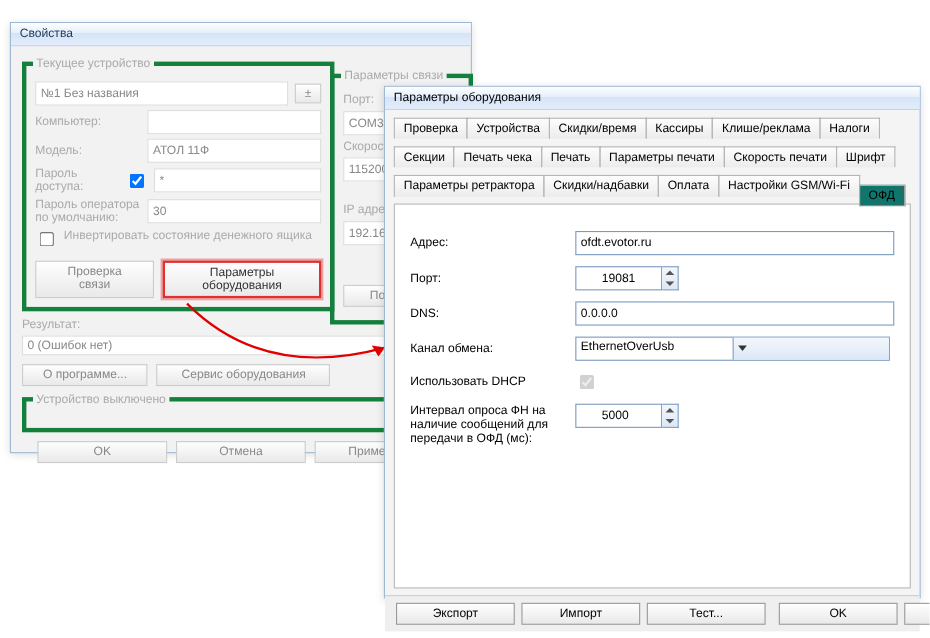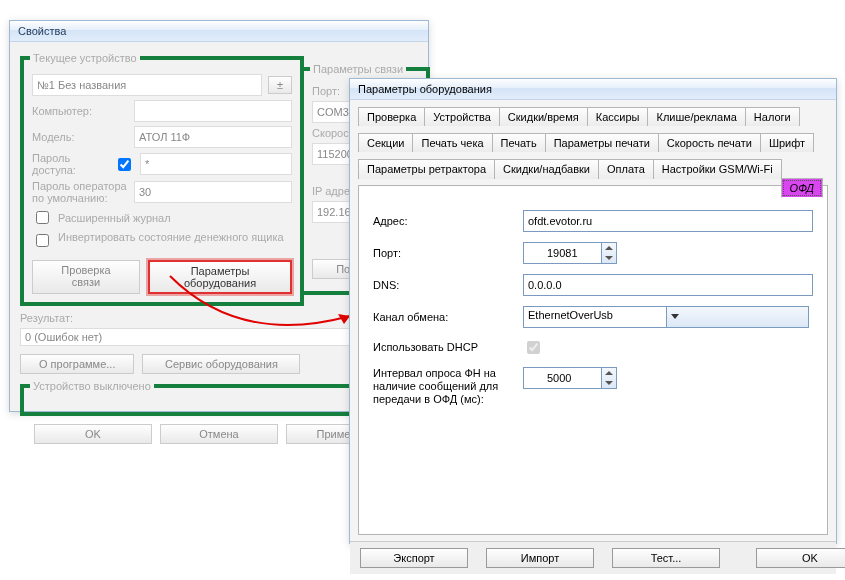--- a/index.html
+++ b/index.html
@@ -95,28 +95,27 @@
     border-bottom: none;
     padding: 3px 8px;
     background: linear-gradient(#fdfdfd,#ececec);
     font-size: 11px;
     margin-right: -1px;
     margin-top: 1px;
     cursor:pointer;
     color:#000;
   }
   .tab.active {
-    background: #d946ef;
+    background: #0f766e;
     font-weight: normal;
     border-bottom: 1px solid #fff;
     position: relative;
-    top: 19px;
+    top: 9px;
     outline: 1px dotted #555;
     outline-offset: -3px;
-    font-style: italic;
   }
   .tab-panel {
     border: 1px solid #b5b5b5;
     background:#fff;
     padding: 14px 14px;
     height: 320px;
   }
   .form-row { display:flex; align-items:center; margin: 10px 0; }
   .form-row .flabel { width: 150px; color:#000; line-height: 13px;}
   .form-row input[type=text] {
@@ -132,21 +131,21 @@
   .spinbtn::before{top:3px;border-bottom:4px solid #555;}
   .spinbtn::after{bottom:3px;border-top:4px solid #555;}
   .select {
     display:flex; width: 284px; border:1px solid #7a9ac0; height:20px; background:#fff;
   }
   .select span { flex:1; padding:2px 4px; }
   .select .caret { width:16px; background:linear-gradient(#f3f7fc,#dce8f6); border-left:1px solid #7a9ac0; position:relative;}
   .select .caret::after{content:'';position:absolute;top:7px;left:4px;border-left:4px solid transparent;border-right:4px solid transparent;border-top:5px solid #333;}
   .disabled-label { color:#9a9a9a;}
   input[type=checkbox]{ width:13px;height:13px;}
-  .dlg-buttons { display:flex; gap:18px; padding:6px 10px; border-top:1px solid #ccc; background:#efefef;}
+  .dlg-buttons { display:flex; gap:6px; padding:6px 10px; border-top:1px solid #ccc; background:#efefef;}
   .dlg-buttons .spacer { flex:1; }
   .dlg-buttons .btn { color:#000; border:1px solid #9a9a9a; min-width:70px;}
   .dlg-buttons .btn.disabled { color:#9a9a9a;}
 </style>
 </head>
 <body>
 
 <div class="window win-back">
   <div class="titlebar">Свойства</div>
   <div class="client">
@@ -165,24 +164,20 @@
         <input type="text" class="wide" value="АТОЛ 11Ф" style="">
       </div>
       <div class="row">
         <span class="label">Пароль доступа:</span>
         <input type="checkbox" checked="" style="">
         <input type="text" class="wide" value="*" style="">
       </div>
       <div class="row">
         <span class="label">Пароль оператора по умолчанию:</span>
         <input type="text" class="wide" value="30" style="">
-      </div>
-      <div class="row">
-        <input type="checkbox" style="">
-        <span>Расширенный журнал</span>
       </div>
       <div class="row" style="align-items:flex-start;">
         <input type="checkbox" style="">
         <span>Инвертировать состояние денежного ящика</span>
       </div>
       <div class="btn-row" style="margin-top:10px;">
         <span class="btn">Проверка связи</span>
         <span class="btn highlight-btn">Параметры оборудования</span>
       </div>
     </div>

